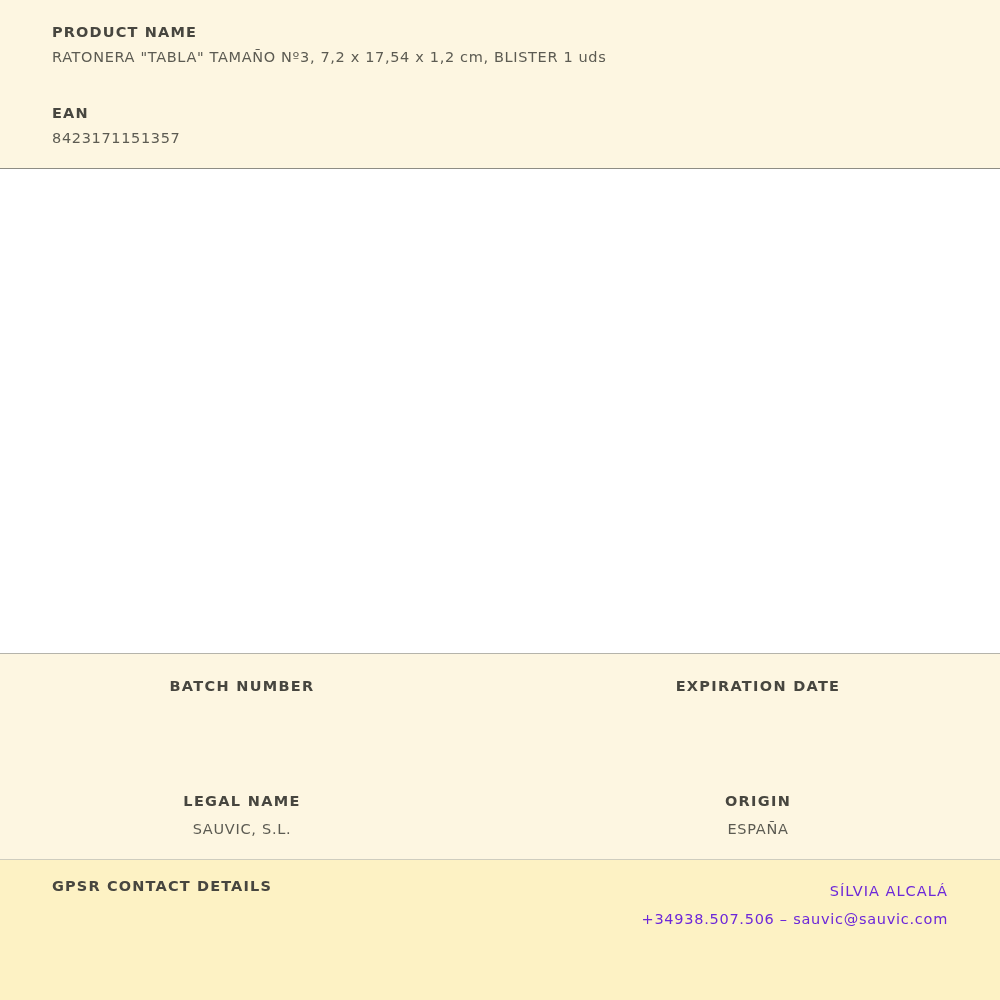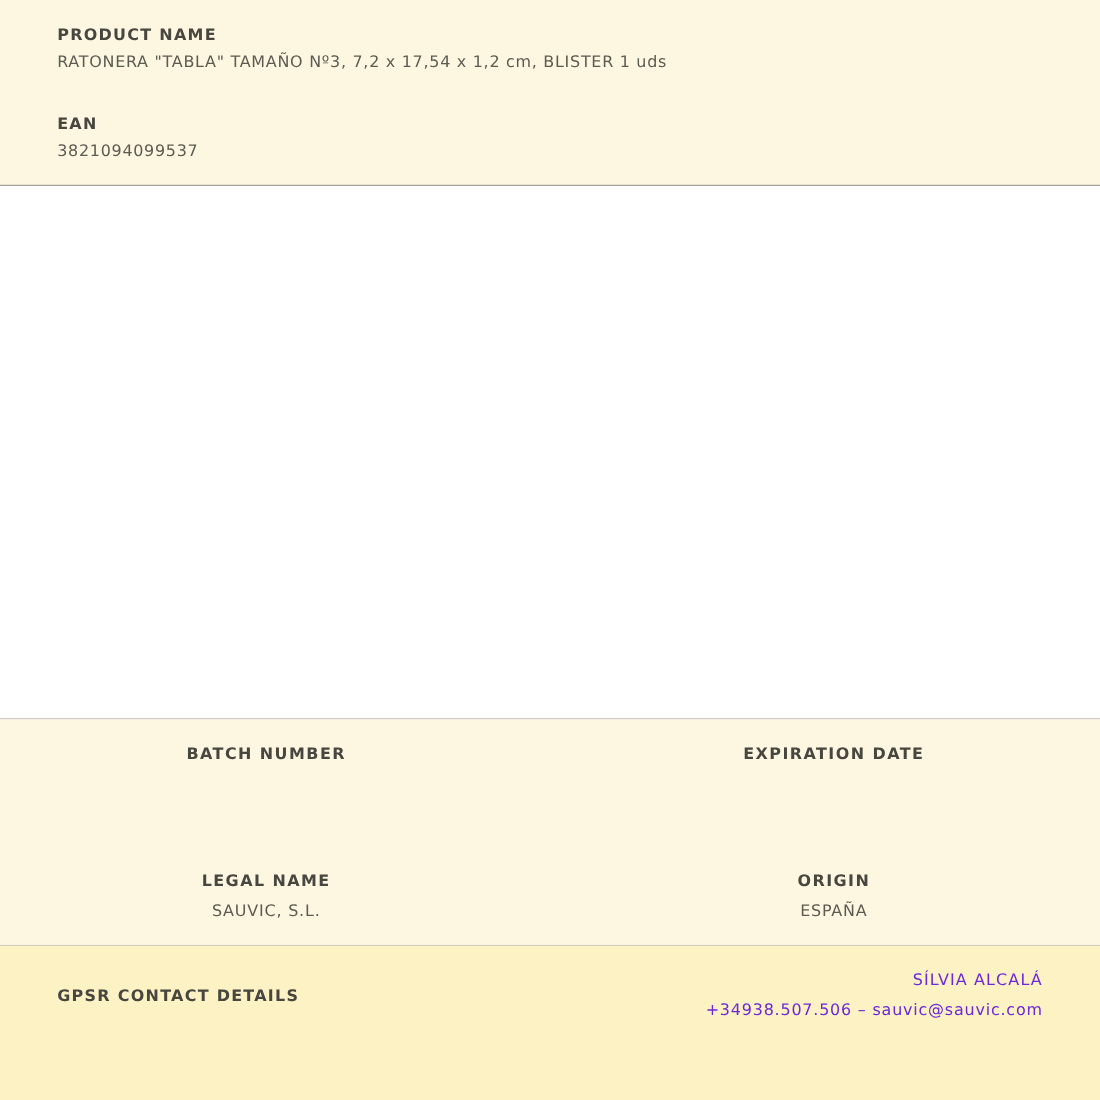--- a/index.html
+++ b/index.html
@@ -103,21 +103,20 @@
   }
   .footer-title {
     font-size: 14.5px;
     letter-spacing: 0.08em;
     font-weight: 700;
     color: #47463f;
     text-transform: uppercase;
     position: absolute;
     left: 52px;
     top: 18px;
-    margin-top: 20px;
   }
   .footer-right {
     text-align: right;
     color: #6d28d9;
   }
   .footer-line {
     font-size: 14.5px;
     letter-spacing: 0.05em;
     line-height: 1.9;
     margin: 0;
@@ -131,21 +130,21 @@
 
 <div class="sheet">
 
   <div class="top-block">
     <div class="field-group">
       <p class="field-label">PRODUCT NAME</p>
       <p class="field-value">RATONERA "TABLA" TAMAÑO Nº3, 7,2 x 17,54 x 1,2 cm, BLISTER 1 uds</p>
     </div>
     <div class="field-group">
       <p class="field-label">EAN</p>
-      <p class="field-value">3821094099537</p>
+      <p class="field-value">8423171151357</p>
     </div>
   </div>
 
   <div class="middle-block"></div>
 
   <div class="batch-block">
     <div class="two-col">
       <div class="col">
         <p class="col-title">BATCH NUMBER</p>
         <p class="col-value"></p>

